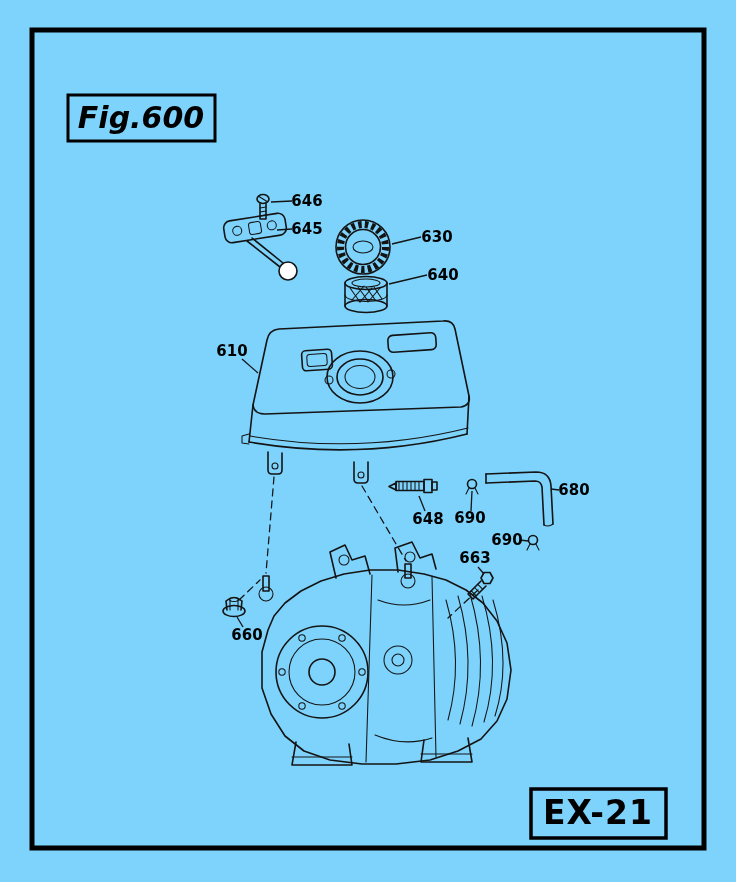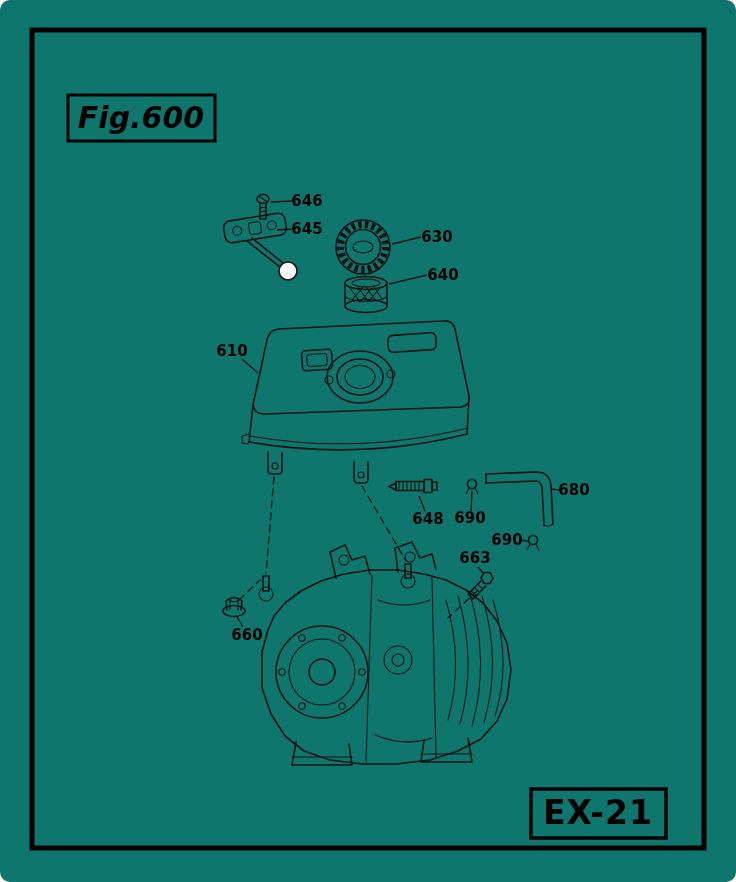--- a/index.html
+++ b/index.html
@@ -1,17 +1,17 @@
 <!DOCTYPE html>
 <html><head>
 <meta charset="utf-8">
 <style>
   html,body{margin:0;padding:0;background:#fff;}
-  .page{position:relative;width:736px;height:882px;background:#0f766e;overflow:hidden;
-        font-family:"DejaVu Sans",sans-serif;border-radius:10px;}
+  .page{position:relative;width:736px;height:882px;background:#7dd3fc;overflow:hidden;
+        font-family:"DejaVu Sans",sans-serif;}
   svg{display:block}
   .ln{fill:none;stroke:#141414;stroke-width:1.6;stroke-linecap:round;stroke-linejoin:round}
   .thin{stroke-width:1.05}
   .fillw{fill:#fff;stroke:#141414;stroke-width:1.6}
   .dash{stroke-dasharray:7 5;stroke-width:1.25}
   .frame{fill:none;stroke:#000;stroke-width:5}
   .box{fill:none;stroke:#000;stroke-width:3}
   .fig-title{font-family:"DejaVu Sans",sans-serif;font-style:italic;font-weight:700;font-size:30px;fill:#000}
   .model{font-family:"DejaVu Sans",sans-serif;font-weight:700;font-size:33px;fill:#000;letter-spacing:1px}
   .callout{font-family:"DejaVu Sans",sans-serif;font-weight:700;font-size:15px;fill:#000}

